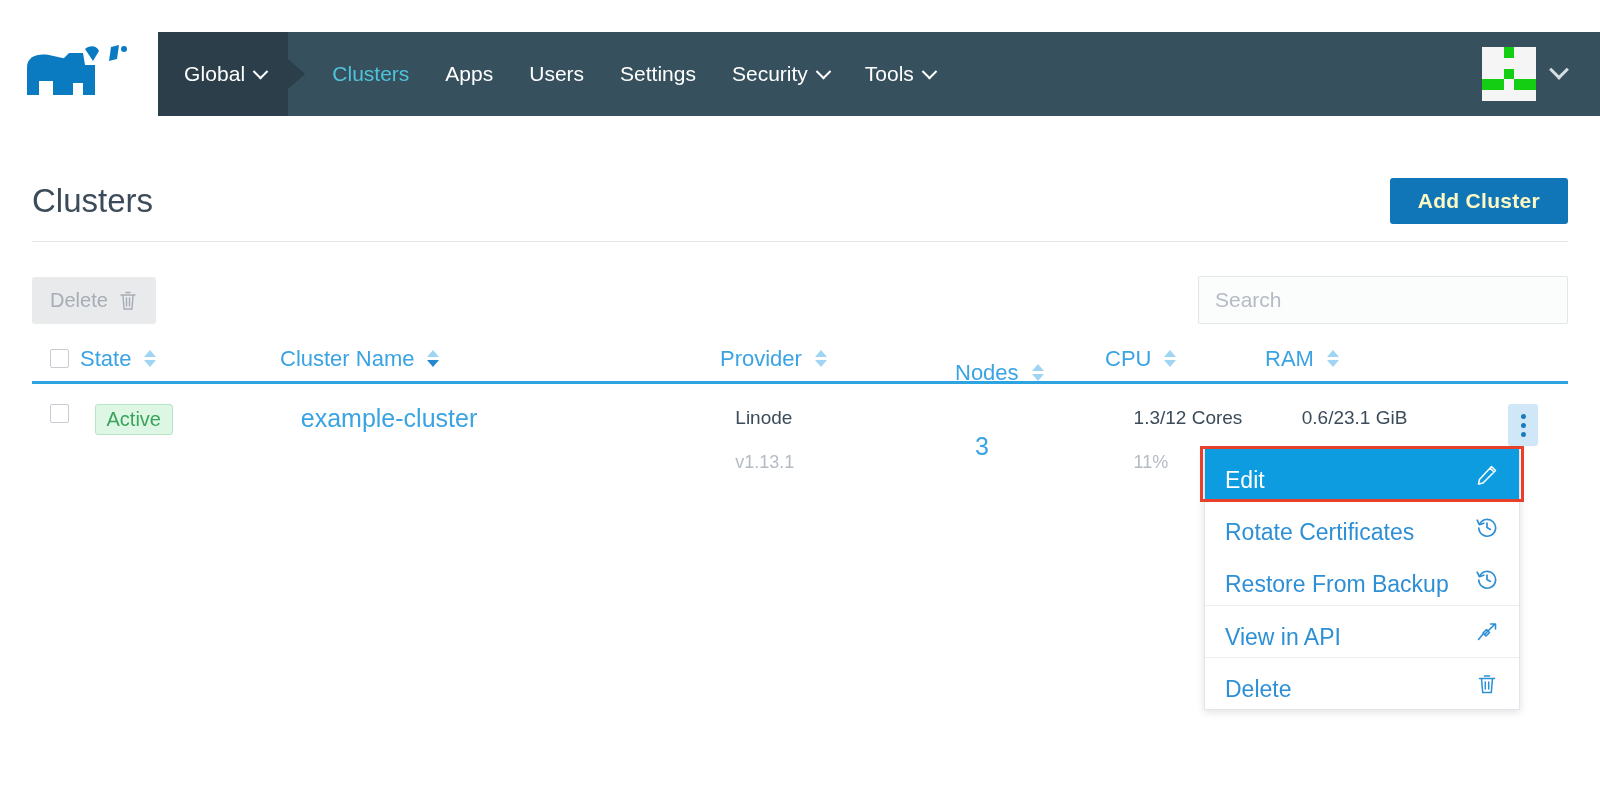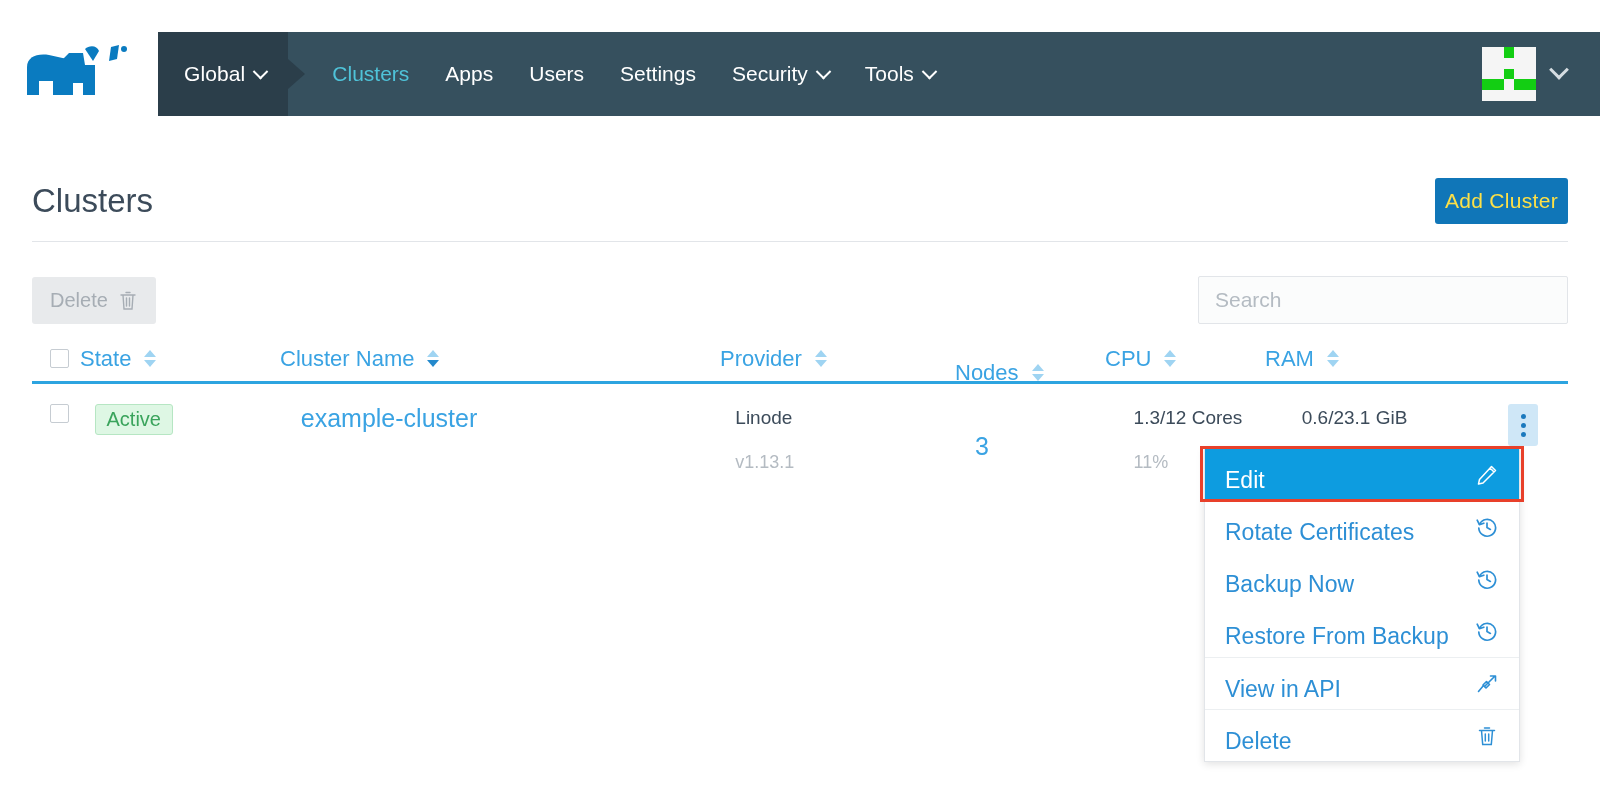--- a/index.html
+++ b/index.html
@@ -108,28 +108,29 @@
     border-bottom: 1px solid #e2e5e9;
   }
   .page-title {
     font-size: 33px;
     color: #3c4b5a;
     font-weight: 400;
   }
   .head-spacer { flex: 1; }
   .btn-primary {
     background: #1076b8;
-    color: #fde047;
+    color: #fef9c3;
     font-size: 21px;
-    padding: 11px 10px;
+    padding: 11px 28px;
     border: none;
     border-radius: 3px;
     cursor: pointer;
     font-family: inherit;
     letter-spacing: .3px;
+    font-weight: bold;
   }
 
   
   .toolbar {
     position: absolute;
     left: 32px; top: 274px;
     width: 1536px; height: 52px;
     display: flex; align-items: center;
   }
   .btn-delete {
@@ -501,30 +502,20 @@
     <span class="mlabel">Rotate Certificates</span>
     <span class="micon">
       <svg width="22" height="22" viewBox="0 0 22 22">
         <path d="M3.6 8.2 A8.4 8.4 0 1 1 2.8 12" fill="none" stroke="#2d8fd5" stroke-width="1.7" stroke-linecap="round"></path>
         <path d="M1.2 4.2 L3.4 8.6 L7.8 7.2" fill="none" stroke="#2d8fd5" stroke-width="1.7" stroke-linejoin="round" stroke-linecap="round"></path>
         <path d="M11 7 V11.5 L14.4 13.4" fill="none" stroke="#2d8fd5" stroke-width="1.7" stroke-linecap="round"></path>
       </svg>
     </span>
   </div>
 
-  <div class="menu-item">
-    <span class="mlabel">Backup Now</span>
-    <span class="micon">
-      <svg width="22" height="22" viewBox="0 0 22 22">
-        <path d="M3.6 8.2 A8.4 8.4 0 1 1 2.8 12" fill="none" stroke="#2d8fd5" stroke-width="1.7" stroke-linecap="round"></path>
-        <path d="M1.2 4.2 L3.4 8.6 L7.8 7.2" fill="none" stroke="#2d8fd5" stroke-width="1.7" stroke-linejoin="round" stroke-linecap="round"></path>
-        <path d="M11 7 V11.5 L14.4 13.4" fill="none" stroke="#2d8fd5" stroke-width="1.7" stroke-linecap="round"></path>
-      </svg>
-    </span>
-  </div>
 
   <div class="menu-item">
     <span class="mlabel">Restore From Backup</span>
     <span class="micon">
       <svg width="22" height="22" viewBox="0 0 22 22">
         <path d="M3.6 8.2 A8.4 8.4 0 1 1 2.8 12" fill="none" stroke="#2d8fd5" stroke-width="1.7" stroke-linecap="round"></path>
         <path d="M1.2 4.2 L3.4 8.6 L7.8 7.2" fill="none" stroke="#2d8fd5" stroke-width="1.7" stroke-linejoin="round" stroke-linecap="round"></path>
         <path d="M11 7 V11.5 L14.4 13.4" fill="none" stroke="#2d8fd5" stroke-width="1.7" stroke-linecap="round"></path>
       </svg>
     </span>

